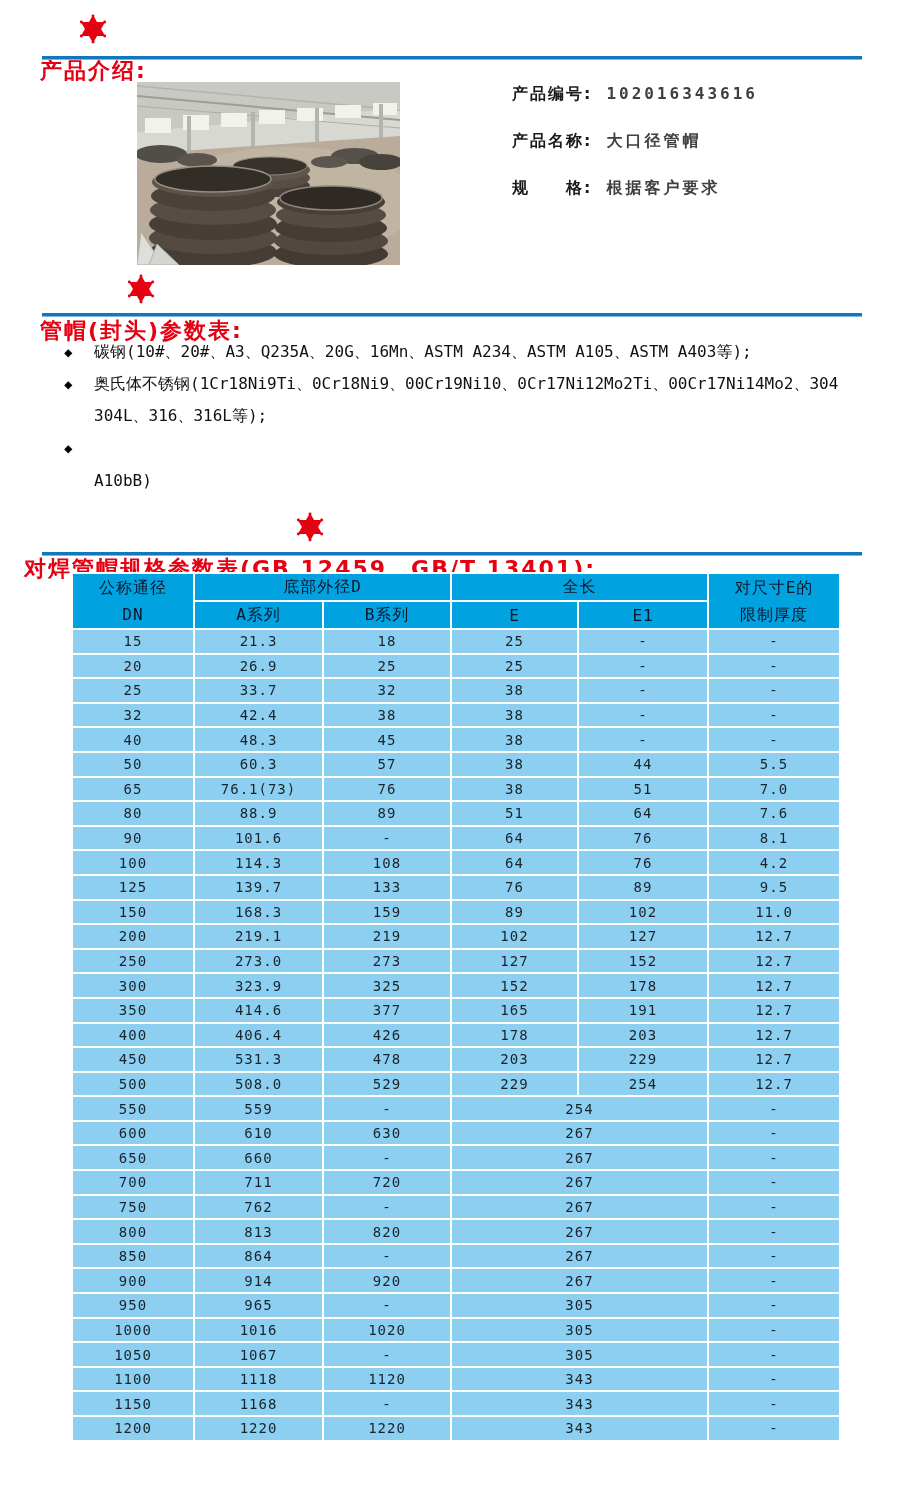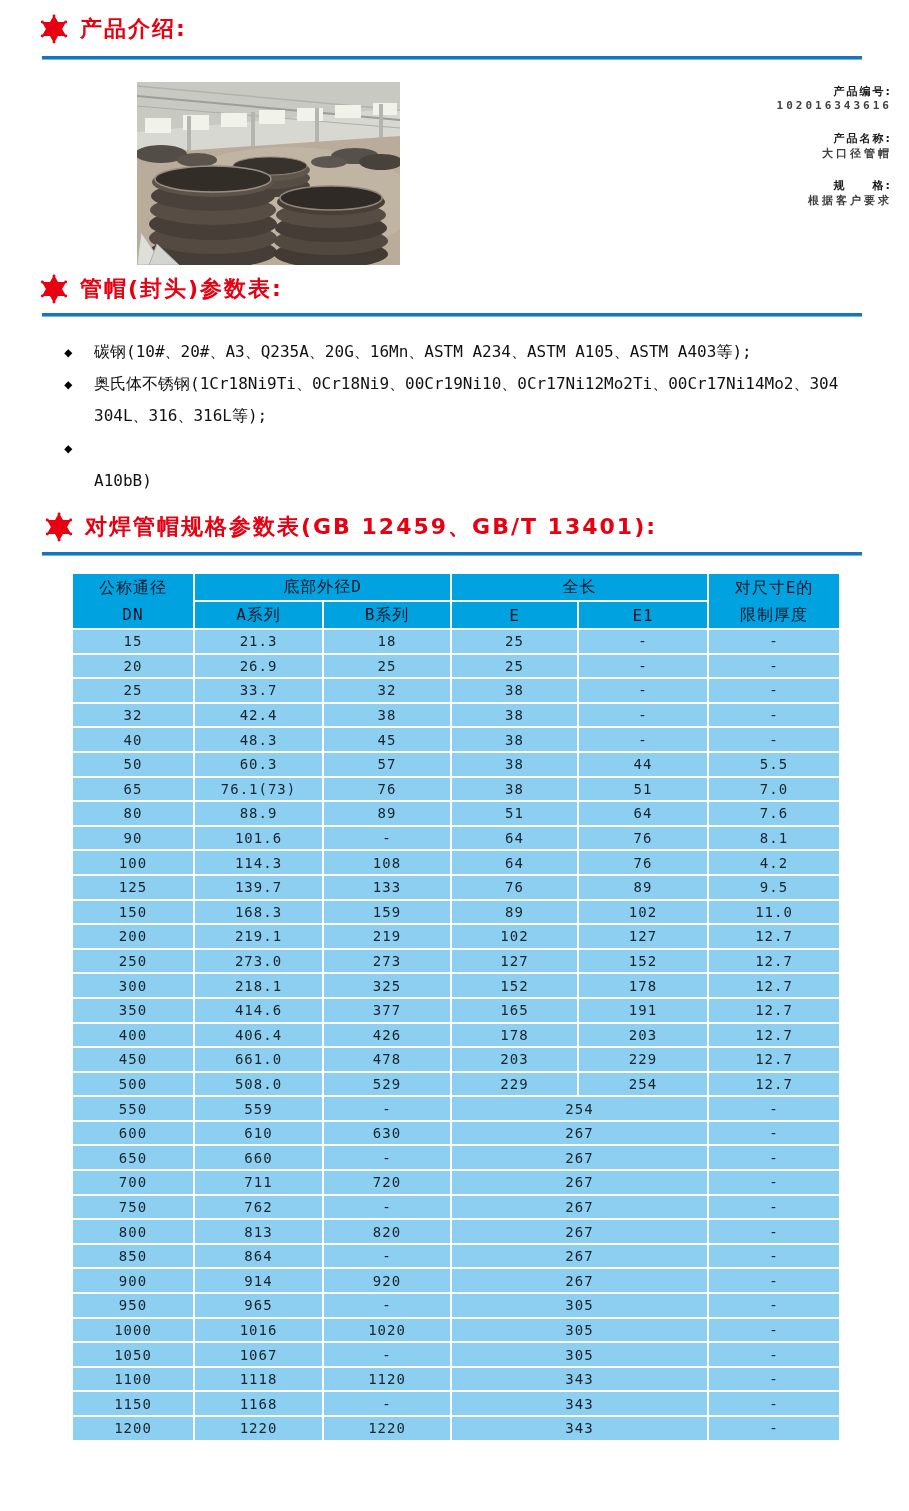--- a/index.html
+++ b/index.html
@@ -1,31 +1,31 @@
 <!DOCTYPE html>
 <html><head>
 <meta charset="utf-8">
 <style>
   * { margin:0; padding:0; box-sizing:border-box; }
   html,body { background:#ffffff; }
   body { font-family:"DejaVu Sans", sans-serif; }
   .page { position:relative; width:909px; height:1511px; background:#ffffff; overflow:hidden; }
 
   
-  .section-head { position:absolute; display:flex; align-items:center; gap:12px; }
+  .section-head { position:absolute; display:flex; align-items:center; gap:12px;flex-direction:column; }
   .section-title { color:#e60012; font-size:22px; font-weight:bold; letter-spacing:2px; white-space:nowrap; }
   .star { width:28px; height:30px; flex:0 0 auto; }
   .rule { position:absolute; left:42px; width:820px; height:3px; background:#1377bd; box-shadow:0 1px 0 #7fb4dd; }
 
   
   .photo { position:absolute; left:137px; top:82px; width:263px; height:183px; }
 
   
   .info { position:absolute; left:512px; top:84px; width:380px; }
-  .info-row { height:47px; display:flex; align-items:flex-end; font-size:11px;flex-direction:column; }
+  .info-row { height:47px; display:flex; align-items:flex-start; font-size:16px; }
   .info-label { color:#1a1a1a; letter-spacing:2px; white-space:pre; font-weight:bold; }
   .info-value { color:#404040; margin-left:14px; letter-spacing:3px; font-weight:bold;
                 font-family:"DejaVu Sans Mono","DejaVu Sans",sans-serif; }
 
   
   .materials { position:absolute; left:64px; top:336px; width:810px; color:#111;
                font-family:"DejaVu Sans Mono","DejaVu Sans",sans-serif; font-size:16px; }
   .m-line { height:32px; display:flex; align-items:center; white-space:nowrap; }
   .m-line .diamond { width:30px; color:#000; font-size:14px; flex:0 0 auto; }
   .m-line.cont { padding-left:30px; }
@@ -170,21 +170,21 @@
       <span>304L、316、316L等);</span>
     </div>
     <div class="m-line">
       <span class="diamond">◆</span>
     </div>
     <div class="m-line cont">
       <span>A10bB)</span>
     </div>
   </div>
 
-  <div class="section-head" style="left:45px; top:512px;">
+  <div class="section-head" style="left:24px; top:512px;">
     <svg class="star" viewBox="0 0 30 32">
       <polygon points="15,1 28,23.5 2,23.5" fill="#e60012"></polygon>
       <polygon points="15,31 2,8.5 28,8.5" fill="#e60012"></polygon>
       <circle cx="15" cy="2" r="1.6" fill="#e60012"></circle>
         <circle cx="15" cy="30" r="1.6" fill="#e60012"></circle>
       <circle cx="2.5" cy="8.5" r="1.6" fill="#e60012"></circle>
         <circle cx="27.5" cy="8.5" r="1.6" fill="#e60012"></circle>
       <circle cx="2.5" cy="23.5" r="1.6" fill="#e60012"></circle>
         <circle cx="27.5" cy="23.5" r="1.6" fill="#e60012"></circle>
     </svg>
@@ -329,21 +329,21 @@
         <tr>
           <td>250</td>
           <td>273.0</td>
           <td>273</td>
           <td>127</td>
           <td>152</td>
           <td>12.7</td>
         </tr>
         <tr>
           <td>300</td>
-          <td>218.1</td>
+          <td>323.9</td>
           <td>325</td>
           <td>152</td>
           <td>178</td>
           <td>12.7</td>
         </tr>
         <tr>
           <td>350</td>
           <td>414.6</td>
           <td>377</td>
           <td>165</td>
@@ -353,21 +353,21 @@
         <tr>
           <td>400</td>
           <td>406.4</td>
           <td>426</td>
           <td>178</td>
           <td>203</td>
           <td>12.7</td>
         </tr>
         <tr>
           <td>450</td>
-          <td>661.0</td>
+          <td>531.3</td>
           <td>478</td>
           <td>203</td>
           <td>229</td>
           <td>12.7</td>
         </tr>
         <tr>
           <td>500</td>
           <td>508.0</td>
           <td>529</td>
           <td>229</td>

